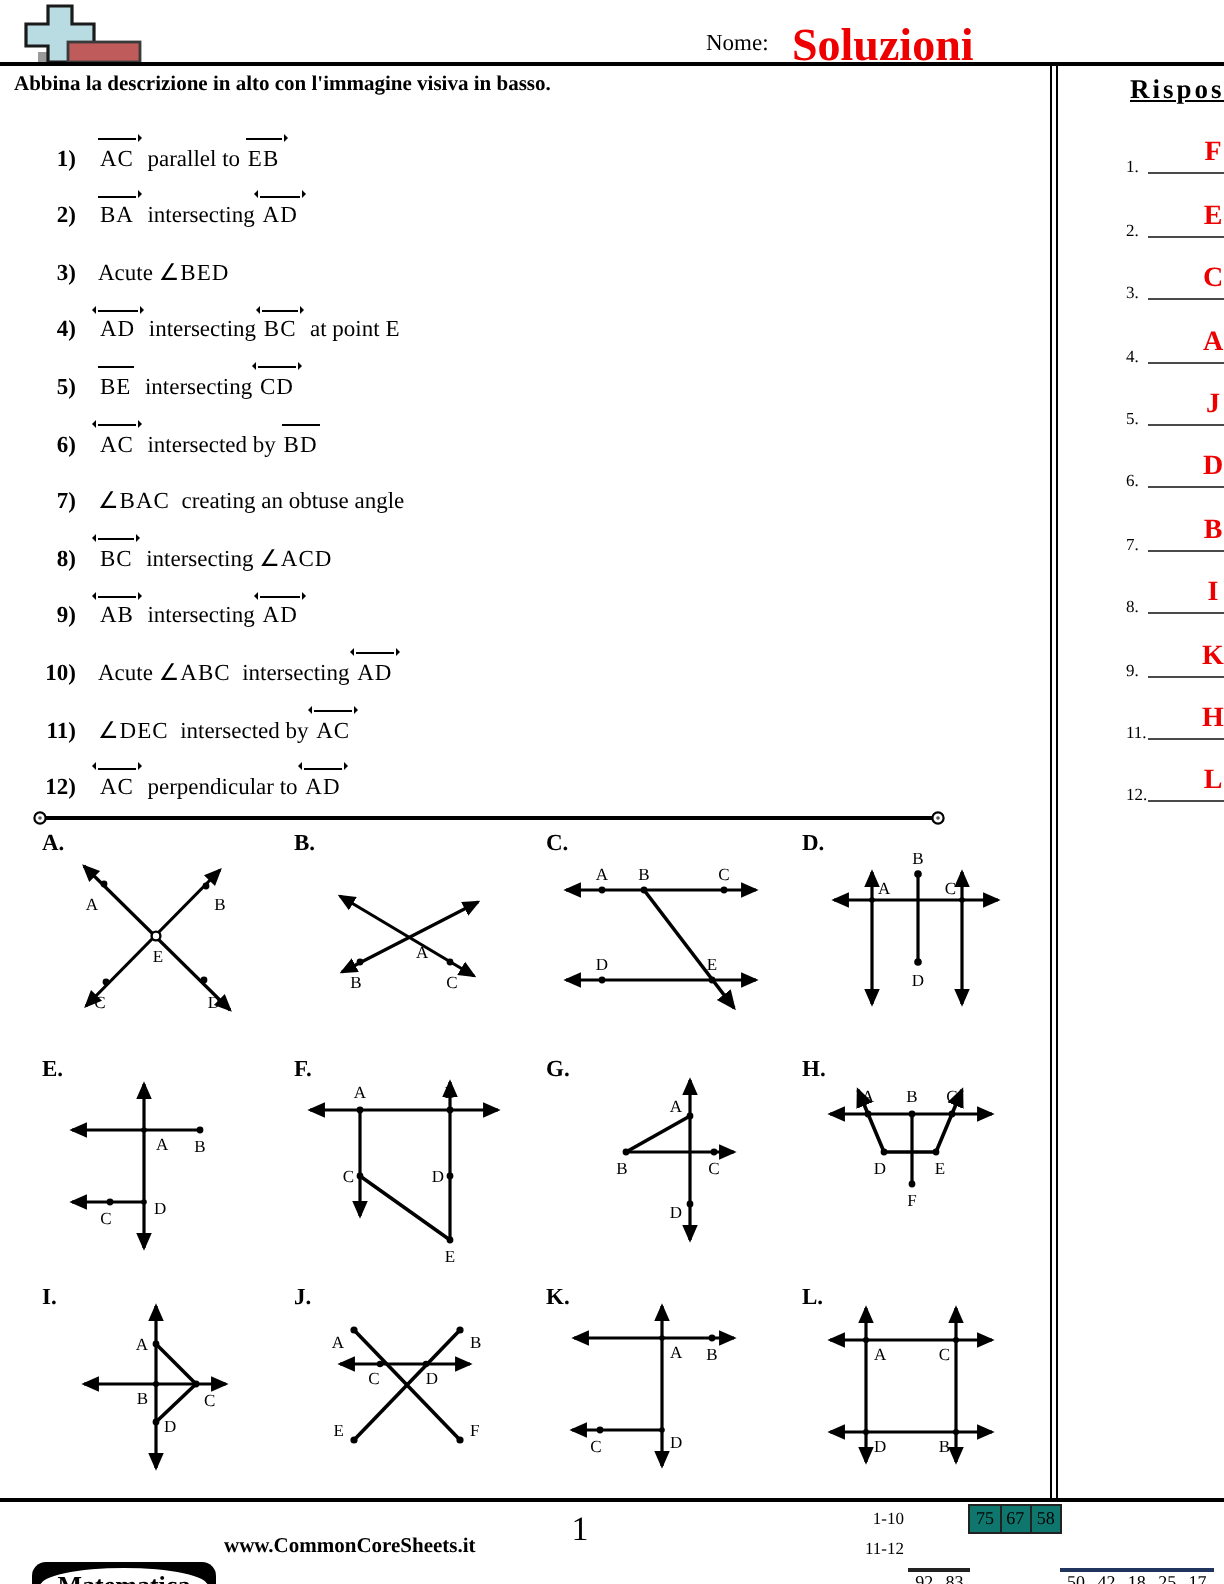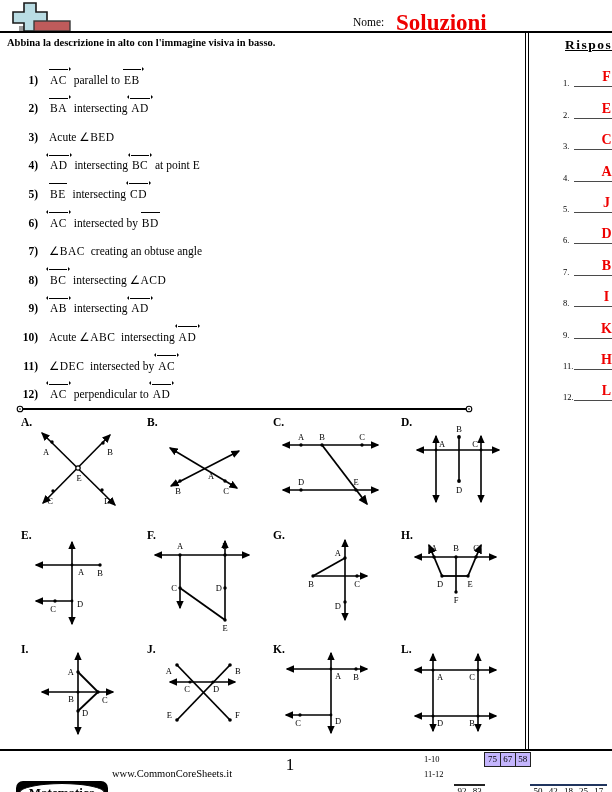--- a/index.html
+++ b/index.html
@@ -42,27 +42,27 @@
   .figlabel{position:absolute;left:11px;top:1px;font-size:11.5px;font-weight:bold;}
   .figcell svg{position:absolute;left:0;top:0;}
   .figcell svg text{font-family:"Liberation Serif",serif;font-size:8.5px;fill:#000;}
   
   .ftr-line{position:absolute;left:0;top:749px;width:612px;border-top:2.6px solid #000;}
   .badge{position:absolute;left:16px;top:781px;width:92px;height:24px;background:#000;border-radius:7px;}
   .badge-inner{position:absolute;left:3px;top:2px;right:3px;bottom:2px;background:#fff;
                border:1px solid #000;border-radius:50% / 50%;
                display:flex;align-items:center;justify-content:center;
                font-size:13px;font-weight:bold;}
-  .site{position:absolute;left:112px;top:768px;font-size:10.5px;}
+  .site{position:absolute;left:112px;top:768px;font-size:10.5px;font-weight:bold;}
   .pagenum{position:absolute;left:270px;top:755px;width:40px;text-align:center;font-size:17px;}
   .score{position:absolute;left:424px;top:752px;font-size:8.5px;}
   .srow{display:flex;height:15px;}
-  .slabel{width:28px;padding-right:3px;line-height:15px;}
+  .slabel{width:28px;text-align:right;padding-right:3px;line-height:15px;}
   .scell{width:14.2px;border:1px solid #222;margin-left:-1px;text-align:center;line-height:13px;
-         font-size:9px;background:#c4b5fd;}
+         font-size:9px;background:#0f766e;}
   .scell.blue{background:#c9daf0;margin-top:32px;}
   .scell.hl{border-color:#20355e;border-width:1.5px;line-height:12px;}
 </style>
 </head>
 <body>
 
 <div class="page">
 
   <svg width="0" height="0" style="position:absolute">
     <defs>

